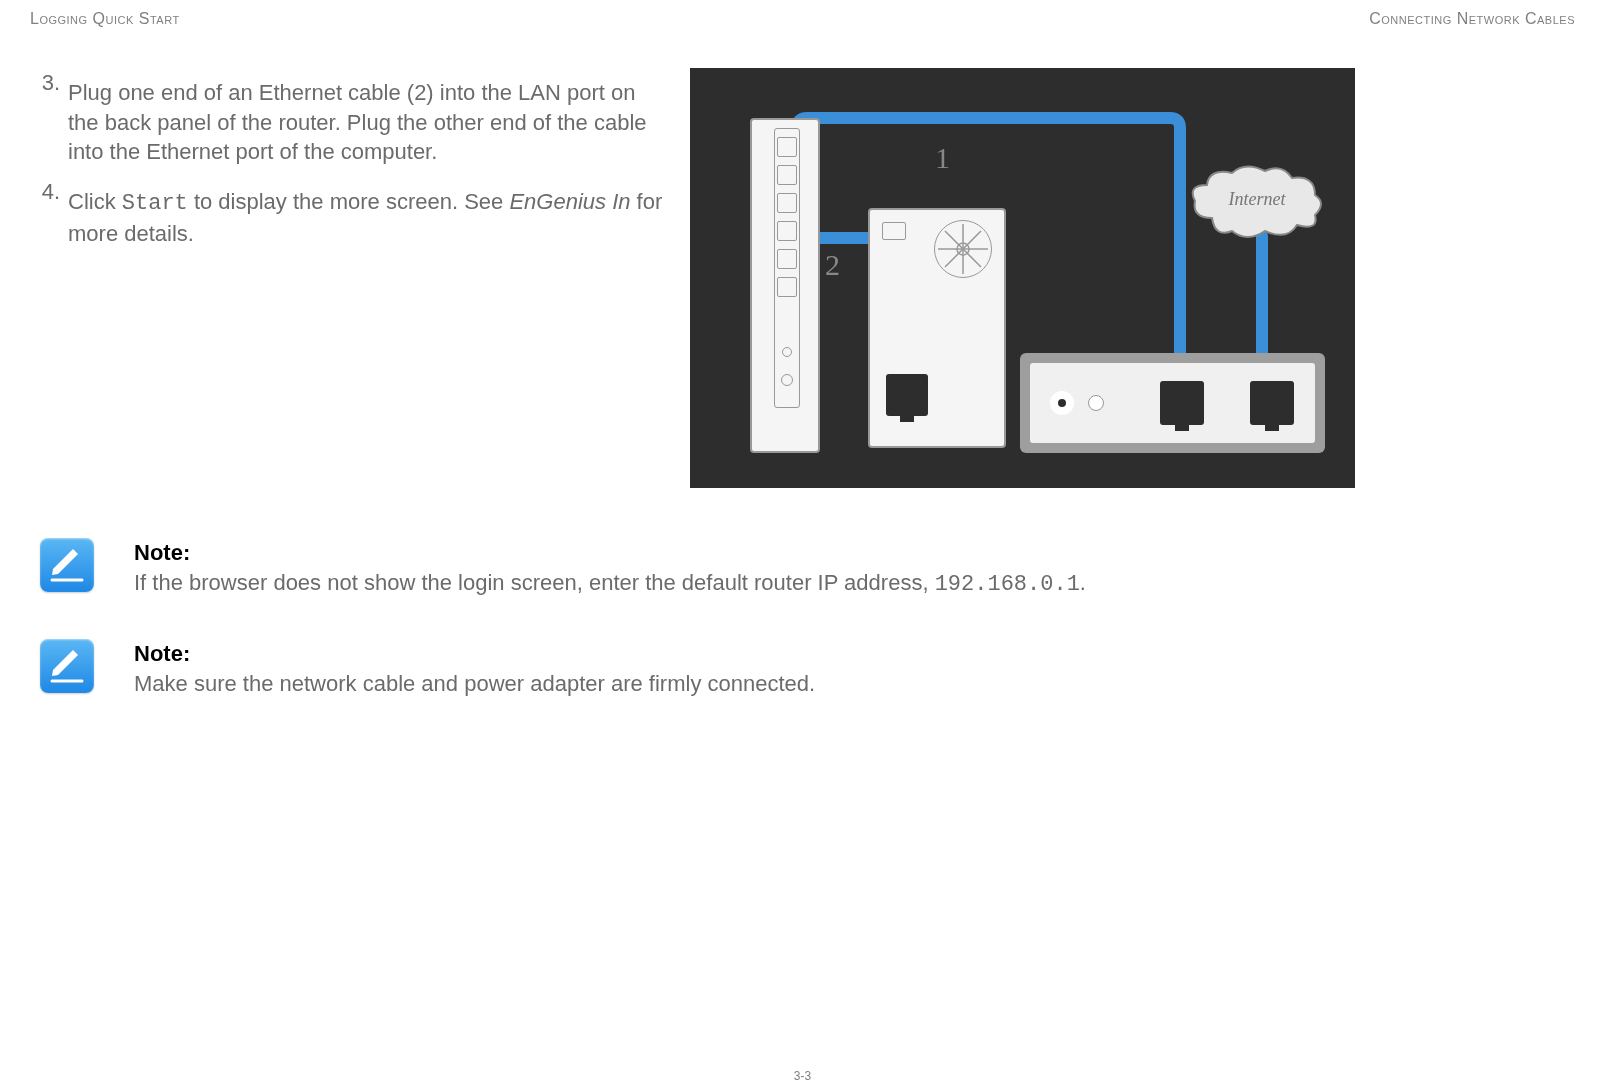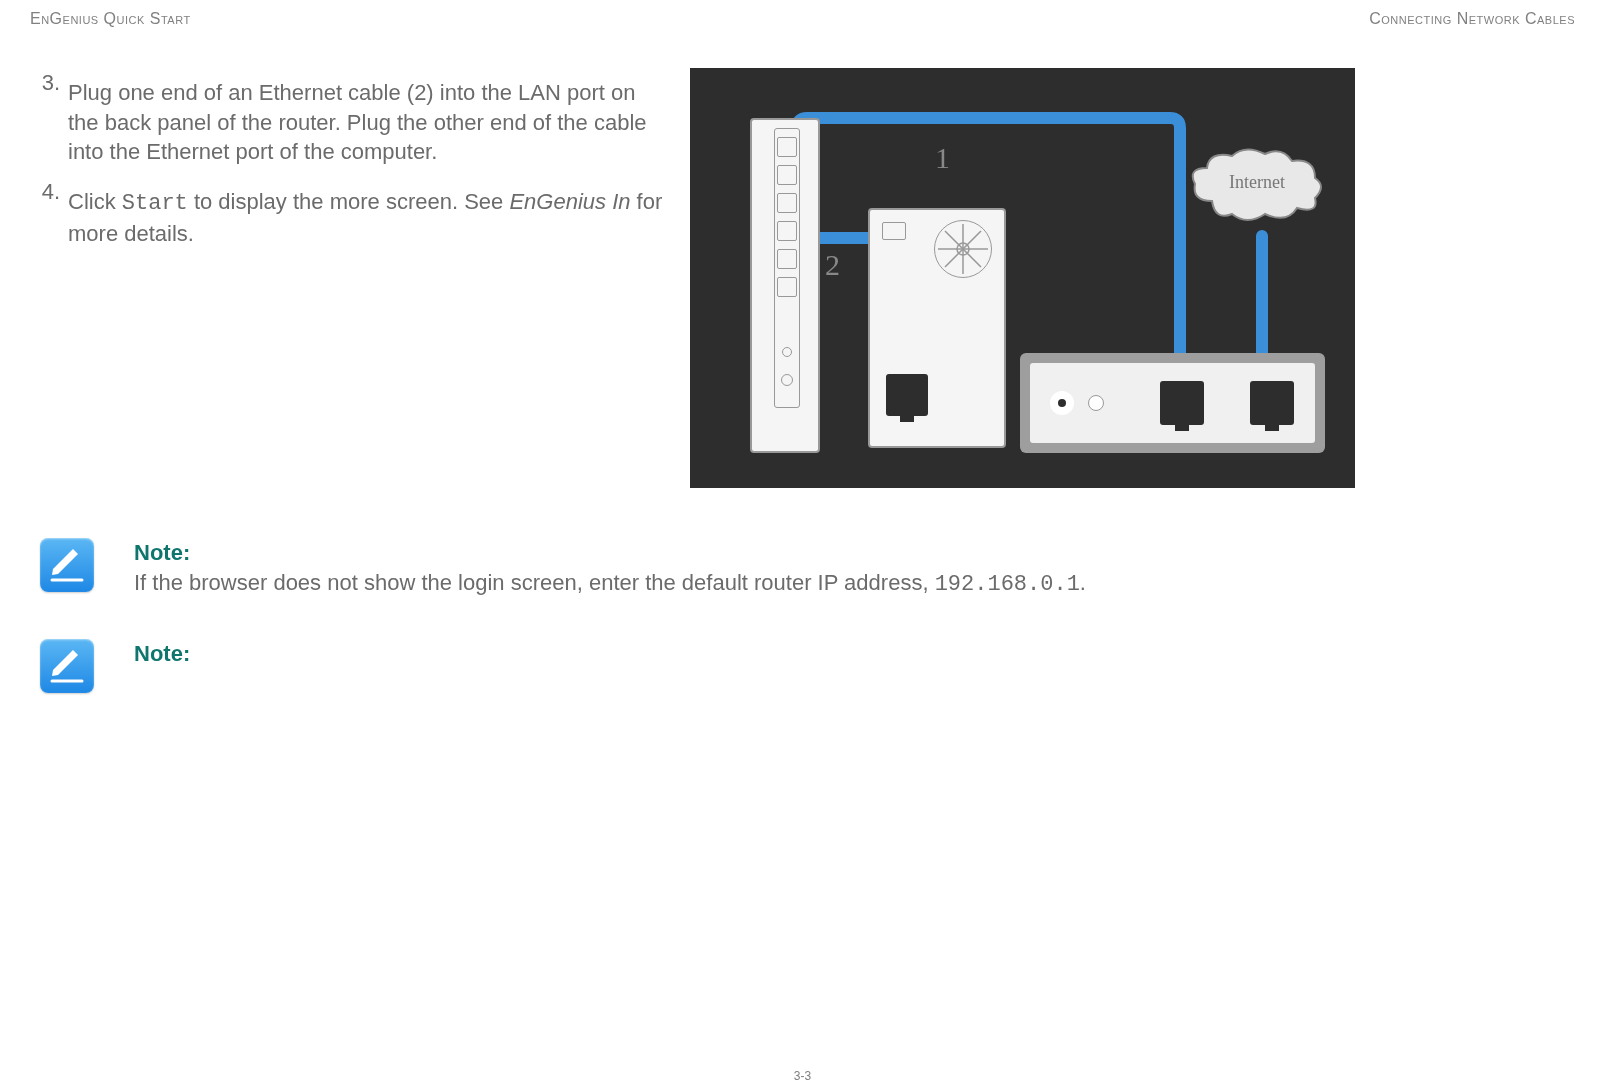--- a/index.html
+++ b/index.html
@@ -89,21 +89,21 @@
       position: relative;
       box-shadow: inset 0 1px 2px rgba(255,255,255,0.5), 0 1px 2px rgba(0,0,0,0.2);
     }
     .note-text {
       font-size: 22px;
       color: #6b6b6b;
       line-height: 1.35;
     }
     .note-title {
       font-weight: bold;
-      color: #0f766e;
+      color: #000000;
     }
     .footer {
       position: absolute;
       bottom: 8px;
       left: 0;
       right: 0;
       text-align: center;
       font-size: 12px;
       color: #808080;
     }
@@ -263,23 +263,24 @@
       bottom: -6px;
       width: 14px;
       height: 8px;
       background: #2d2d2d;
     }
     .modem-eth.e1 { left: 130px; }
     .modem-eth.e2 { left: 220px; }
     .cloud {
       position: absolute;
       right: 28px;
-      top: 78px;
+      top: 95px;
       width: 140px;
       height: 80px;
+      font-style: italic;
     }
     .cable {
       position: absolute;
       stroke: #3a8fd8;
       stroke-width: 12;
       fill: none;
       stroke-linecap: round;
       stroke-linejoin: round;
     }
     .cable-label {
@@ -288,21 +289,21 @@
       font-family: Georgia, serif;
       font-size: 30px;
     }
     .label1 { left: 245px; top: 73px; }
     .label2 { left: 135px; top: 180px; }
   </style>
 </head>
 <body>
 
 <div class="header">
-  <div class="header-left">EnGenius Quick Start</div>
+  <div class="header-left">Logging Quick Start</div>
   <div class="header-right">Connecting Network Cables</div>
 </div>
 
 <div class="content-row">
   <div class="text-column">
     <ol class="instructions">
       <li>
         <span class="num">3.</span>
         <span class="body">Plug one end of an Ethernet cable (2) into the LAN port on the back panel of the router. Plug the other end of the cable into the Ethernet port of the computer.</span>
       </li>
@@ -390,18 +391,18 @@
   </div>
   <div class="note-block">
     <div class="note-icon">
       <svg viewBox="0 0 54 54" width="54" height="54" style="position:absolute;left:0;top:0;">
         <line x1="12" y1="42" x2="42" y2="42" stroke="#fff" stroke-width="3" stroke-linecap="round"></line>
         <path d="M 18 36 L 38 16 L 33 11 L 13 31 L 12 37 Z" fill="#fff"></path>
       </svg>
     </div>
     <div class="note-text">
       <div class="note-title">Note:</div>
-      <span class="mono"></span><span></span>
+      <span>Make sure the network cable and power adapter are firmly connected.</span><span class="mono"></span><span></span>
     </div>
   </div>
 </div>
 
 <div class="footer">3-3</div>
 
 </body></html>

